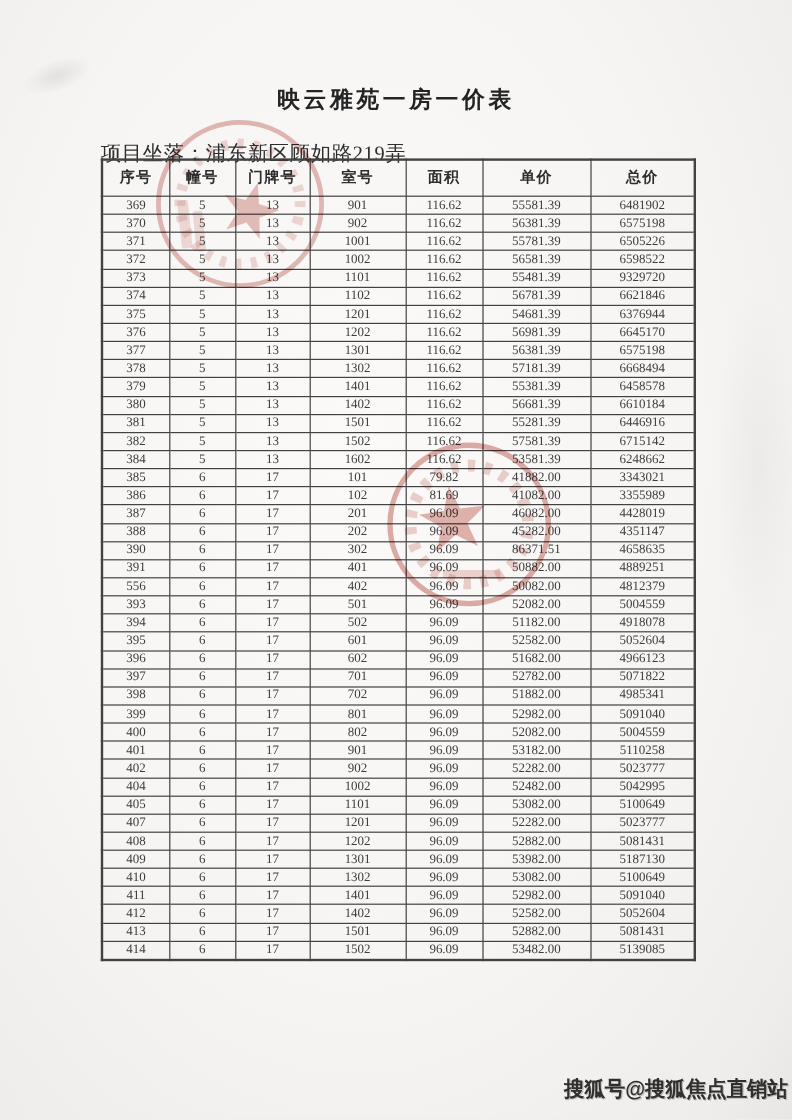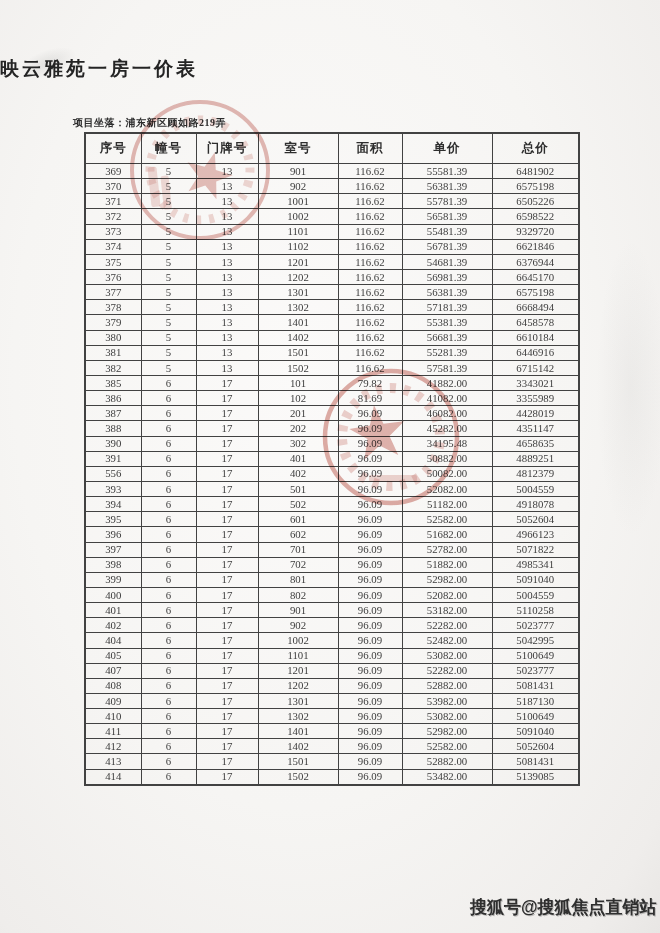--- a/index.html
+++ b/index.html
@@ -24,31 +24,32 @@
   .scan-smudge{
     position:absolute;
     pointer-events:none;
     opacity:.18;
     background:radial-gradient(ellipse, #8a8a8a 0%, transparent 70%);
   }
   .smudge-a{left:18px;top:50px;width:60px;height:26px;transform:rotate(-20deg);}
   .smudge-b{left:596px;top:238px;width:70px;height:300px;opacity:.08;}
   .title{
     position:absolute;
-    left:0;right:0;top:56px;
+    left:0;right:0;top:70px;
+    text-align:center;
     font-size:19px;
     font-weight:bold;
     letter-spacing:3px;
     color:#242424;
   }
   .location{
     position:absolute;
-    left:73px;top:116px;
-    font-size:10px;
-    font-weight:bold;
+    left:84px;top:116px;
+    font-size:17px;
+    font-weight:normal;
     color:#2d2d2d;
     letter-spacing:.5px;
   }
   table.price-table{
     position:absolute;
     left:84px;top:132px;
     width:494px;
     table-layout:fixed;
     border-collapse:collapse;
     border:2px solid var(--line);
@@ -255,20 +256,29 @@
         <tr>
           <td>382</td>
           <td>5</td>
           <td>13</td>
           <td>1502</td>
           <td>116.62</td>
           <td>57581.39</td>
           <td>6715142</td>
         </tr>
         <tr>
+          <td>384</td>
+          <td>5</td>
+          <td>13</td>
+          <td>1602</td>
+          <td>116.62</td>
+          <td>53581.39</td>
+          <td>6248662</td>
+        </tr>
+        <tr>
           <td>385</td>
           <td>6</td>
           <td>17</td>
           <td>101</td>
           <td>79.82</td>
           <td>41882.00</td>
           <td>3343021</td>
         </tr>
         <tr>
           <td>386</td>
@@ -296,21 +306,21 @@
           <td>96.09</td>
           <td>45282.00</td>
           <td>4351147</td>
         </tr>
         <tr>
           <td>390</td>
           <td>6</td>
           <td>17</td>
           <td>302</td>
           <td>96.09</td>
-          <td>34195.48</td>
+          <td>86371.51</td>
           <td>4658635</td>
         </tr>
         <tr>
           <td>391</td>
           <td>6</td>
           <td>17</td>
           <td>401</td>
           <td>96.09</td>
           <td>50882.00</td>
           <td>4889251</td>

